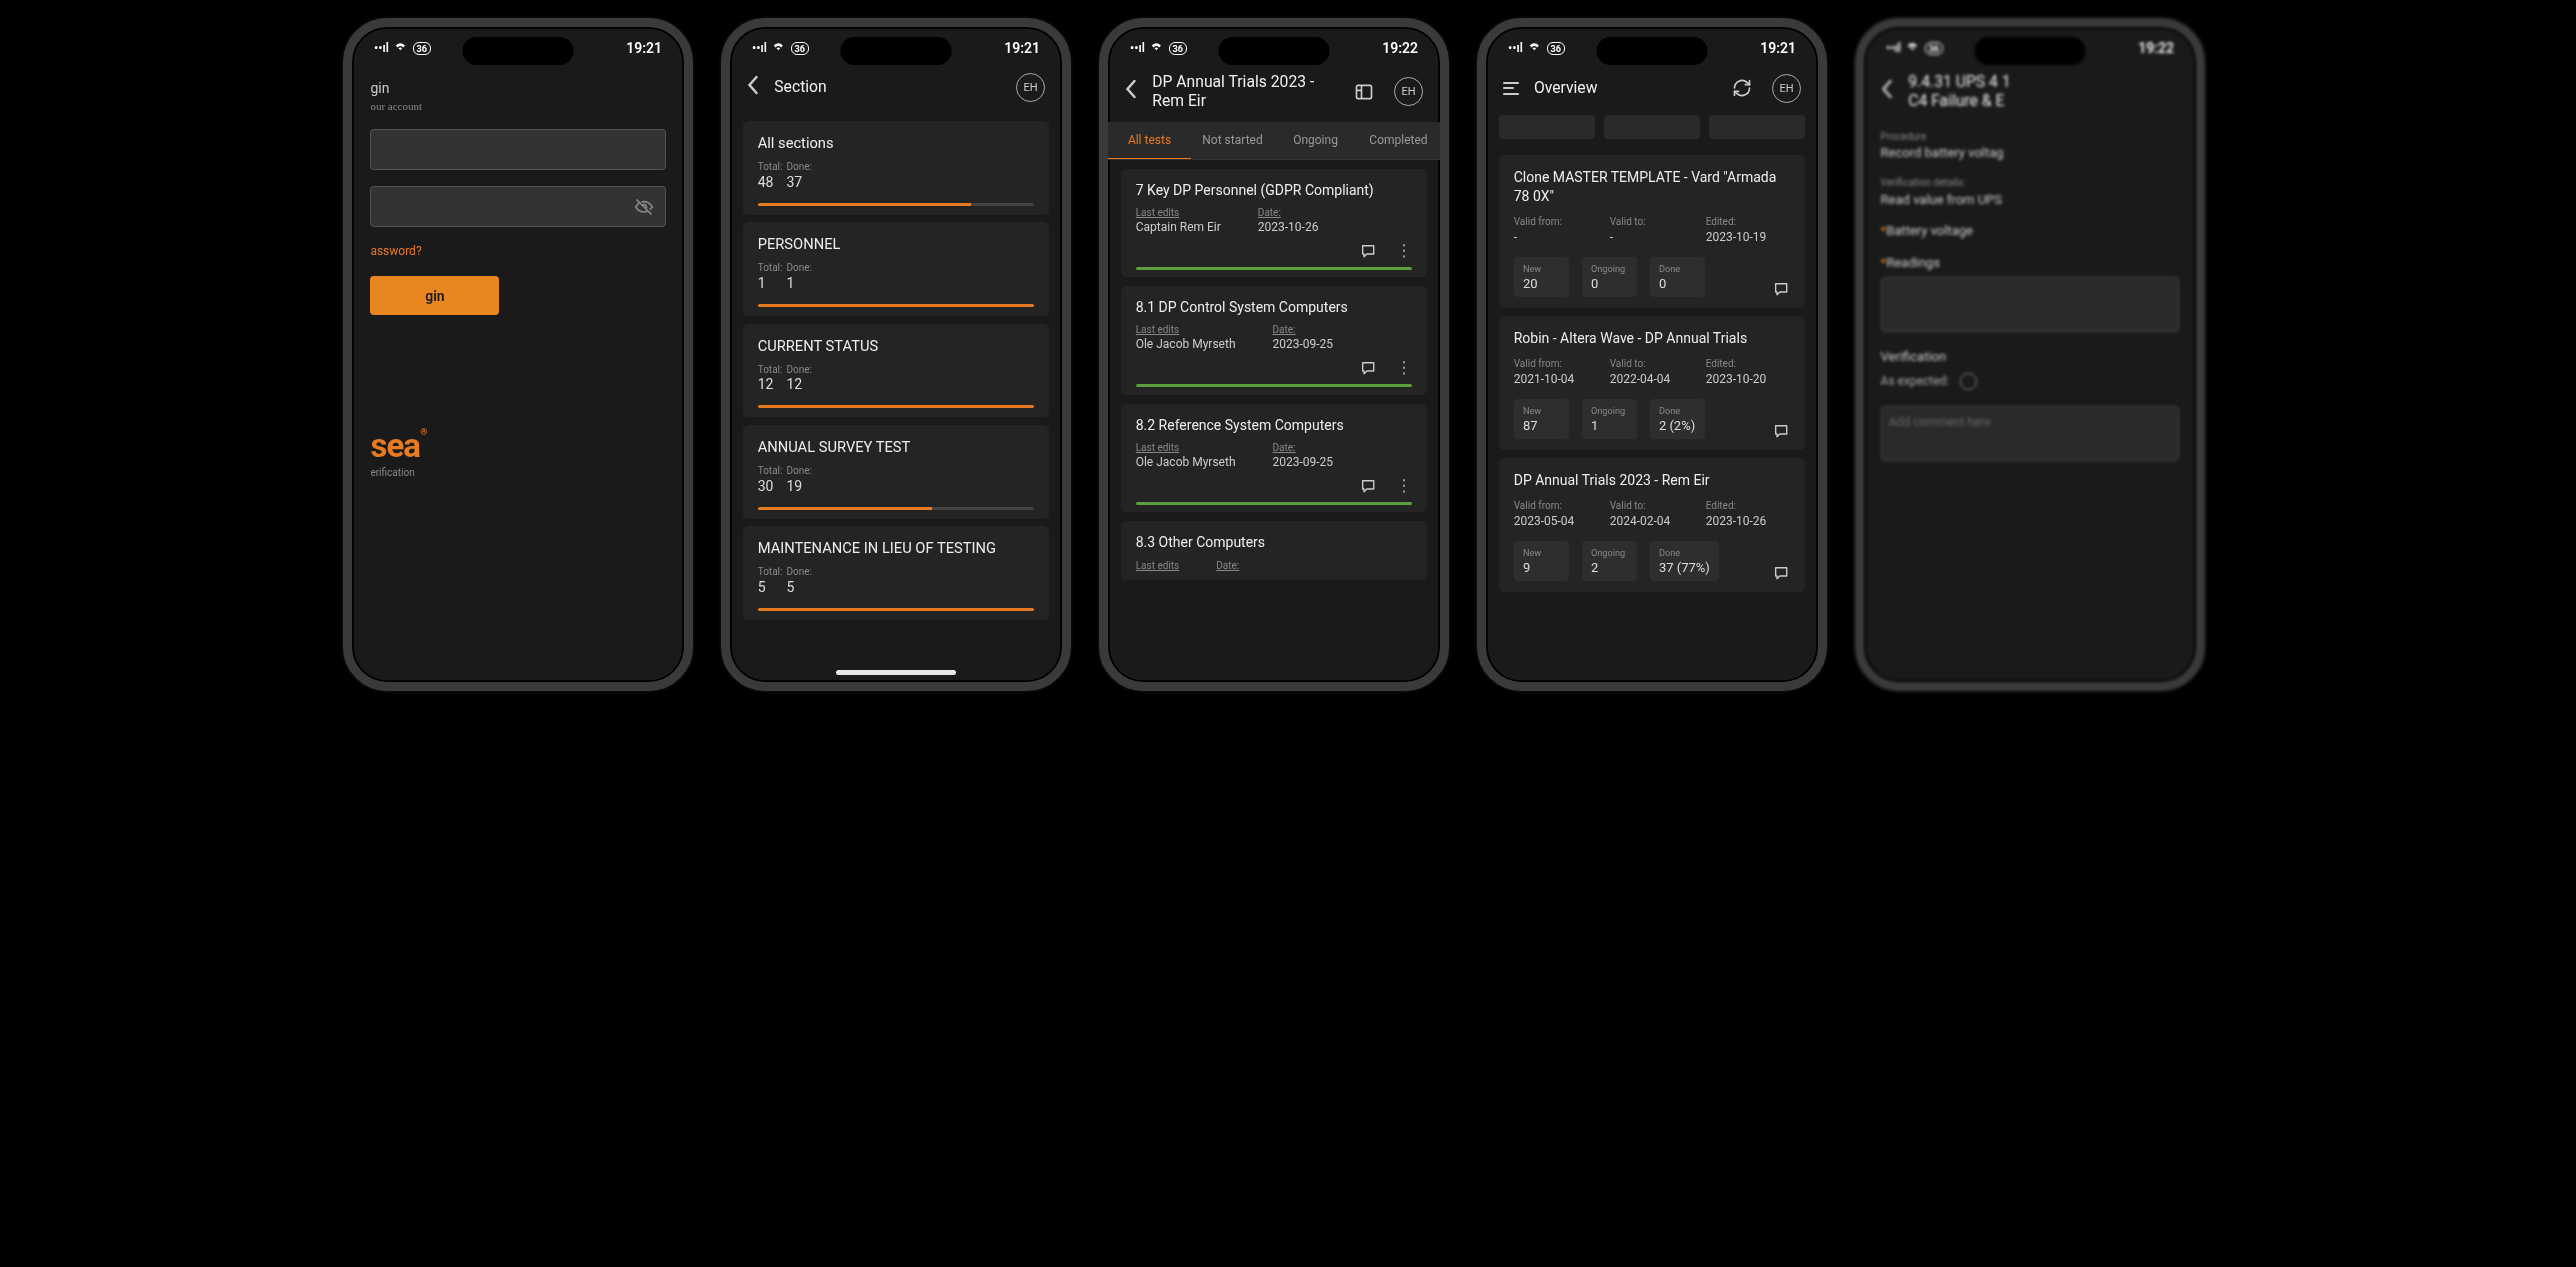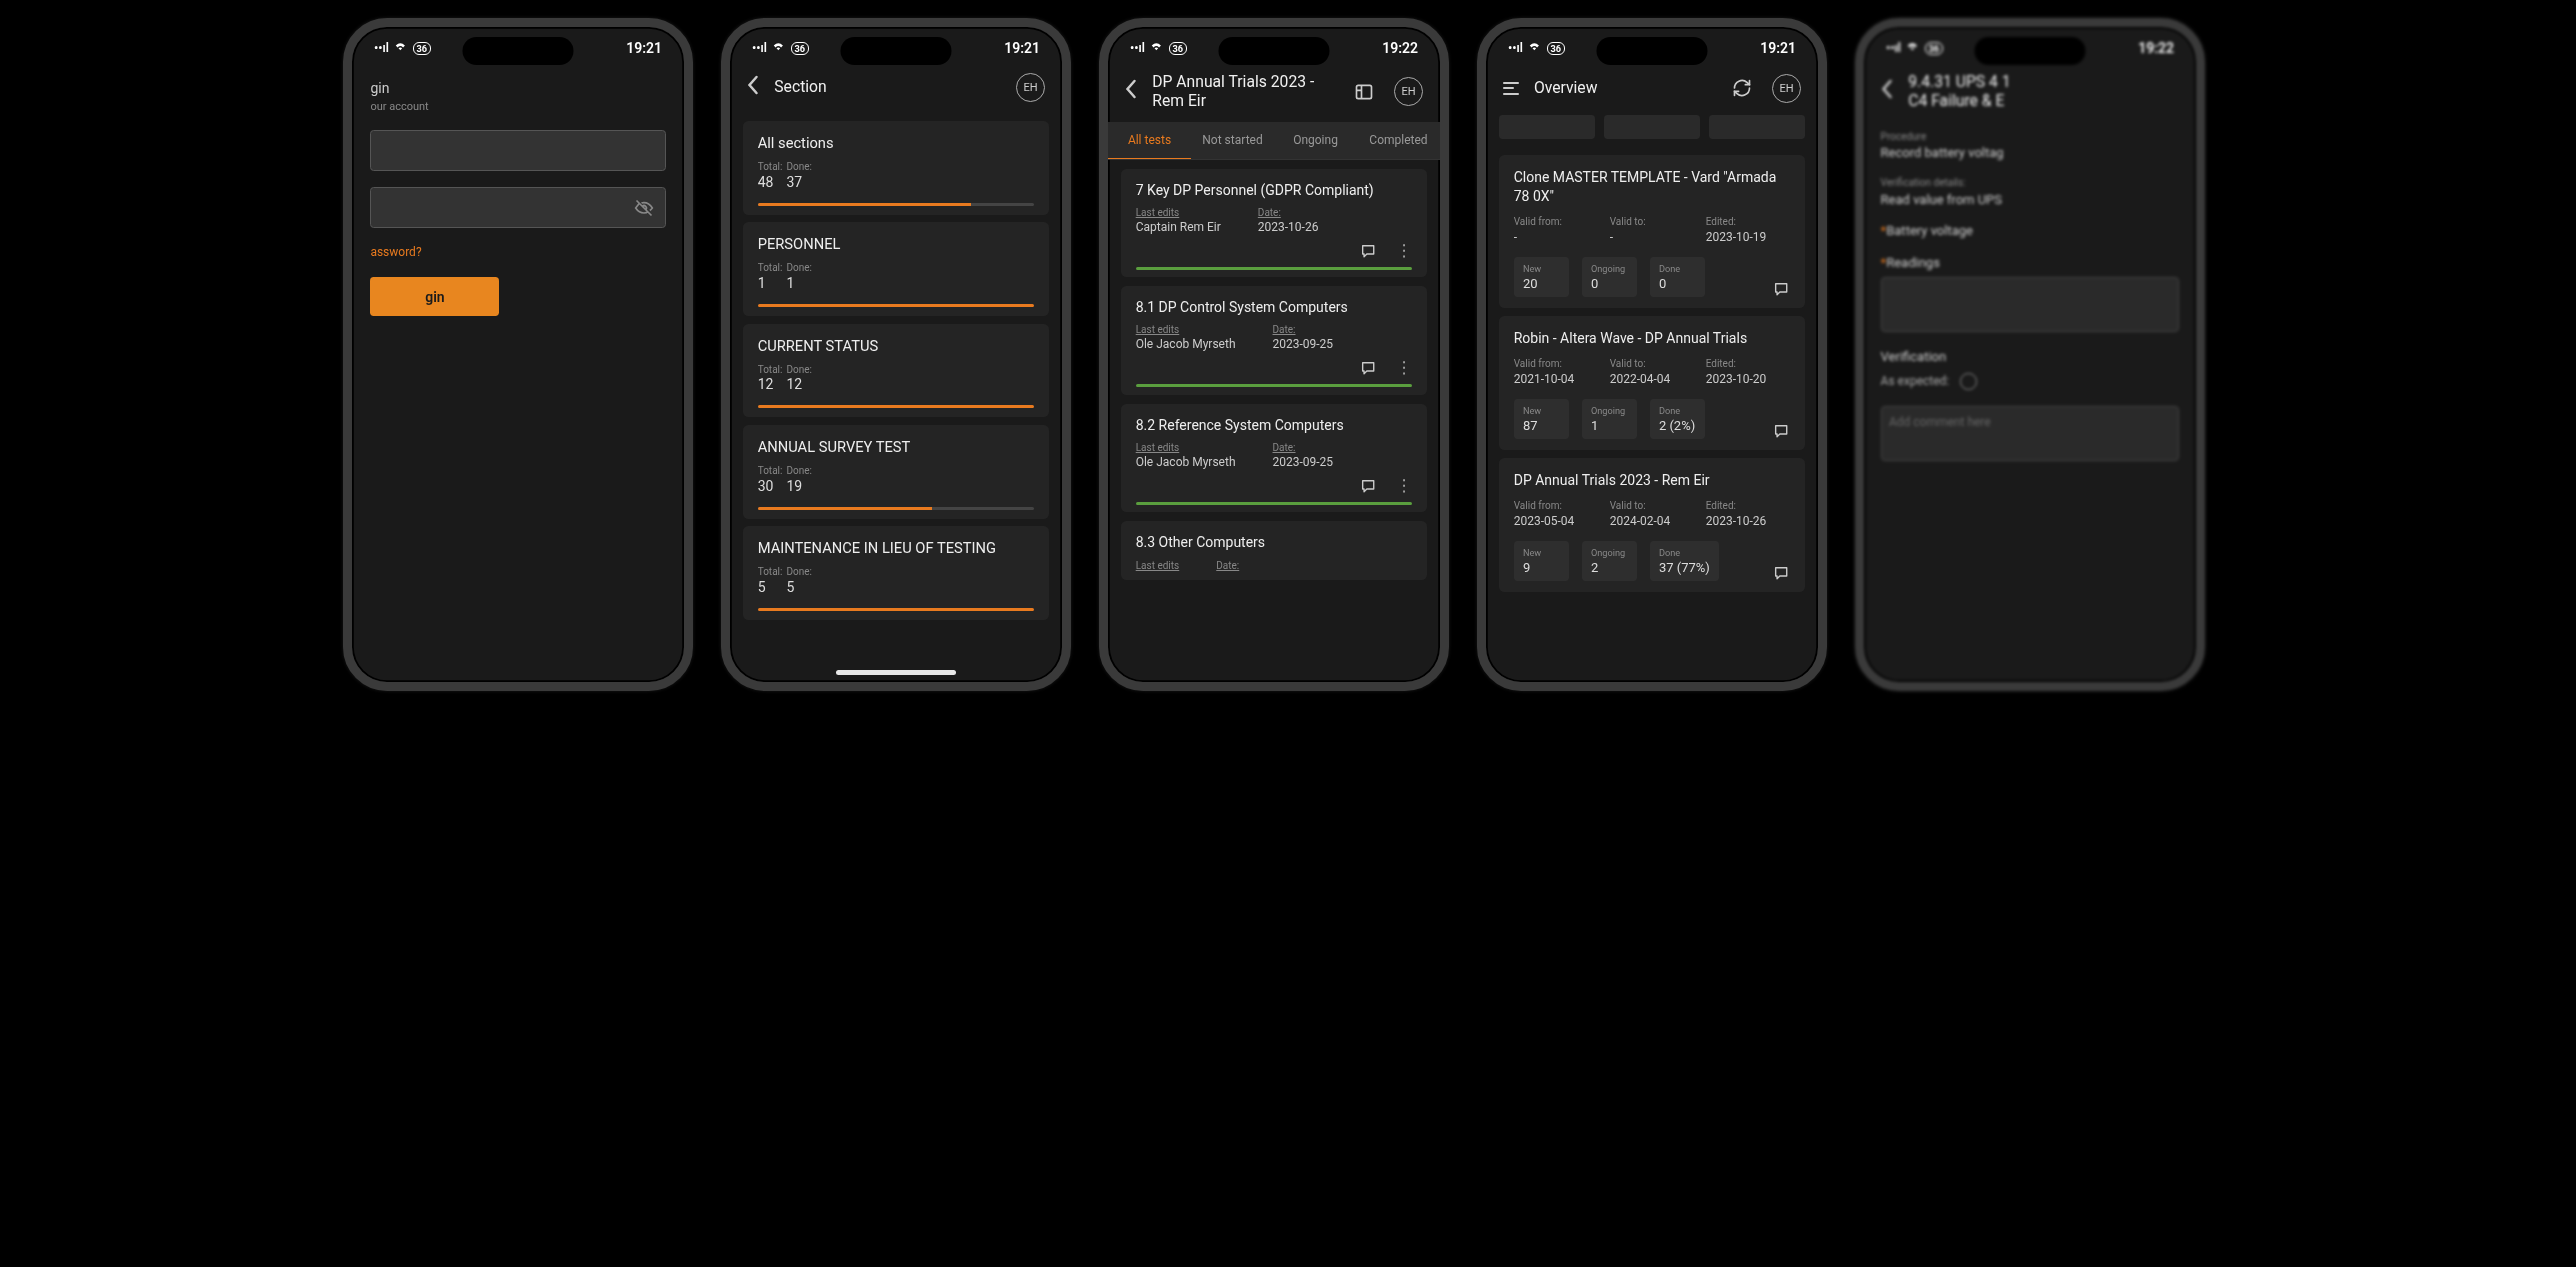--- a/index.html
+++ b/index.html
@@ -88,21 +88,21 @@
 .st { }
 .st-label { font-size: 10px; color: #888; }
 .st-val { font-size: 14px; color: #ddd; margin-top: 1.8px; }
 .progress-bar { height: 2.8px; background: #444; border-radius: 1.8px; margin-top: 13px; overflow: hidden; }
 .progress-fill { height: 100%; background: #e87a1f; }
 .progress-fill.green { background: #5a9e3e; }
 
 
 .login-body { padding: 18.4px; }
 .login-label { font-size: 14px; color: #ccc; }
-.login-sub { font-size: 11px; color: #888; margin-top: 3.7px; }
+.login-sub { font-size: 11px; color: #888; margin-top: 3.7px; font-family: Liberation Serif, serif; }
 .input-box {
   background: #333;
   border: 0.9px solid #555;
   border-radius: 3.7px;
   height: 41px;
   margin-top: 16.6px;
   display: flex;
   align-items: center;
   justify-content: flex-end;
   padding: 0 11px;
@@ -217,20 +217,24 @@
       <div class="input-box"></div>
       <div class="input-box">
         <span class="eye-off">
           <svg viewBox="0 0 24 24" fill="none" stroke="#888" stroke-width="2">
               <path d="M3 3 L21 21 M10 10 Q12 8 14 10 Q16 12 14 14 M6 7 Q2 12 2 12 Q6 18 12 18 Q15 18 17 16 M9 6 Q10 5.5 12 5.5 Q18 5.5 22 12 Q21 13.5 19 15"></path>
             </svg>
         </span>
       </div>
       <div class="forgot">assword?</div>
       <div class="login-btn">gin</div>
+      <div class="brand">
+        <span class="brand-name">sea</span><span class="brand-r">®</span>
+        <div class="brand-sub">erification</div>
+      </div>
     </div>
   </div>
 </div>
 
 <div class="phone">
   <div class="notch"></div>
   <div class="status-bar">
     <div class="status-icons">
       <span>••ıl</span>
       <span><svg width="14.7" height="11" viewBox="0 0 16 12">

